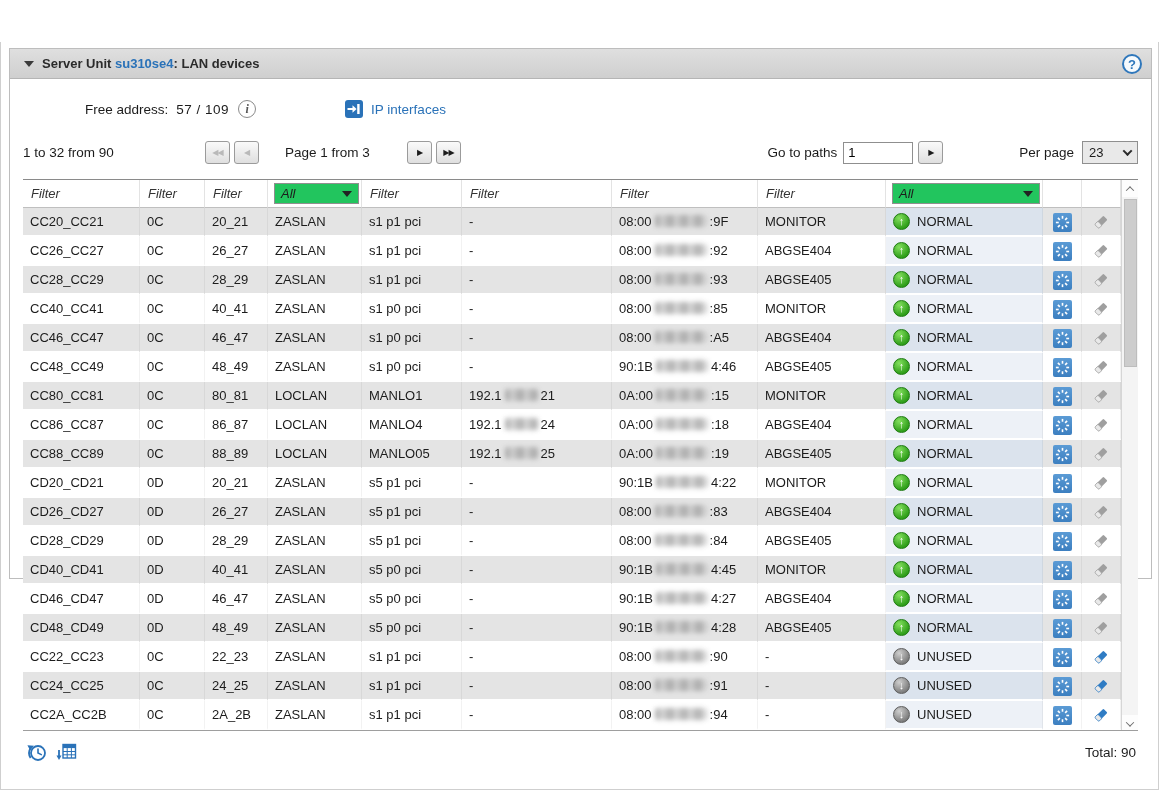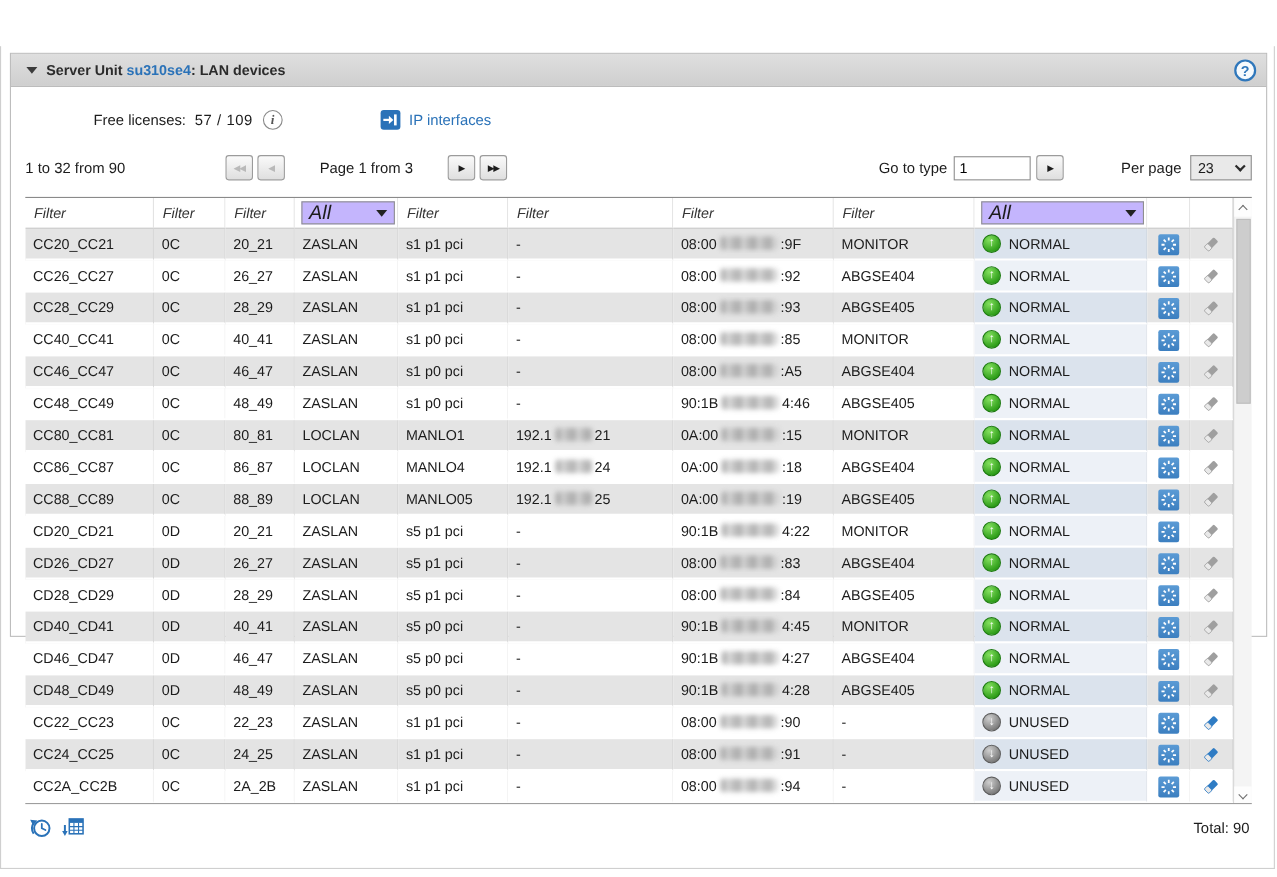--- a/index.html
+++ b/index.html
@@ -41,47 +41,47 @@
                font-size:12px; display:flex; align-items:center; justify-content:center; margin-left:9px; cursor:pointer; }
   .ip-link { margin-left:88px; display:flex; align-items:center; gap:7px; color:#2a72b8; font-size:13.5px; cursor:pointer; }
 
   
   .pag { margin-top:17px; display:flex; align-items:center; font-size:13.5px; }
   .pag .range { width:182px; }
   .pbtn { width:25px; height:23px; border:1px solid #9b9b9b; border-radius:3px; background:linear-gradient(#fafafa,#dfdfdf);
           display:inline-flex; align-items:center; justify-content:center; font-size:8px; letter-spacing:-1px;
           margin-right:4px; cursor:pointer; color:#1c1c1c; }
   .pbtn.disabled { color:#b9b9b9; cursor:default; }
-  .pag .pagelabel { margin:0 26px 0 22px; width:96px; text-align:center; }
+  .pag .pagelabel { margin:0 26px 0 22px; width:96px; }
   .pag .spacer { flex:1; }
   .goto-label { margin-right:6px; }
   .goto-input { width:70px; height:22px; border:1px solid #8f8f8f; font-size:13px; padding:0 4px; }
   .goto-btn { margin-left:5px; margin-right:0; }
-  .perpage-label { margin-left:52px; margin-right:8px; }
+  .perpage-label { margin-left:76px; margin-right:8px; }
   .perpage-select { width:56px; height:23px; background:#e9e9e9; border:1px solid #8f8f8f; display:flex;
                     align-items:center; padding:0 6px; font-size:13px; cursor:pointer; }
   .perpage-select .chev { margin-left:auto; width:7px; height:7px; border-right:2px solid #2b2b2b;
                           border-bottom:2px solid #2b2b2b; transform:rotate(45deg) translate(-1px,-1px); }
 
   
   .table-zone { margin-top:15px; display:flex; width:1115px; height:552px; overflow:hidden;
                 border-top:1px solid #8a8a8a; border-bottom:1px solid #9e9e9e; }
   table { border-collapse:separate; border-spacing:0; table-layout:fixed; width:1098px; font-size:13px; }
   th, td { overflow:hidden; white-space:nowrap; }
   thead th.colhead { height:25px; background:#c6c6c6; text-align:left; padding:0 0 0 7px; font-size:13px;
                      border-right:1px solid #a8a8a8; border-bottom:2px solid #4e4e4e; position:relative; }
   thead th.colhead:last-child { border-right:none; }
   .sort-tri { position:absolute; right:10px; top:9px; width:0; height:0;
               border-left:5px solid transparent; border-right:5px solid transparent; border-top:6px solid #222; }
   thead th.filtercell { height:28px; background:#fff; border-bottom:1px solid #bfbfbf; border-right:1px solid #e3e3e3;
                         padding:0 2px 0 6px; font-weight:normal; text-align:left;margin-top:32px; }
   .filter-input { width:95%; border:none; outline:none; font-style:italic; font-size:13px; color:#222; background:transparent; }
   .filter-input::placeholder { color:#333; font-style:italic; opacity:1; }
-  .filter-select { height:21px; border:1px solid #8f8f8f; background:#c4b5fd; display:flex; align-items:center;
-                   padding:0 6px; font-style:italic; font-size:18px; cursor:pointer; }
+  .filter-select { height:21px; border:1px solid #8f8f8f; background:#22c55e; display:flex; align-items:center;
+                   padding:0 6px; font-style:italic; font-size:13px; cursor:pointer; }
   .filter-select .tri { margin-left:auto; width:0; height:0; border-left:5px solid transparent;
                         border-right:5px solid transparent; border-top:6px solid #222; }
   tbody td { height:26px; padding:0 0 0 7px; border-bottom:2px solid #fff; border-right:1px solid rgba(0,0,0,0.05); }
   tr.row-odd td { background:#e4e4e4; }
   tr.row-even td { background:#ffffff; }
   tr.row-odd td.status-cell { background:#dbe3ed; }
   tr.row-even td.status-cell { background:#edf1f7; }
   td.icon-cell { text-align:center; padding:0; }
   .status-cell { display:table-cell; }
   .status-inner { display:flex; align-items:center; gap:7px; }
@@ -128,21 +128,21 @@
       <div class="panel-header">
         <span class="collapse-tri"></span>
         <span class="panel-title"><span>Server Unit </span><span class="srv">su310se4</span><span>: LAN devices</span></span>
         <span class="help-btn">?</span>
       </div>
 
       <div class="content">
 
         <div class="toolbar">
           <span class="licenses">
-            <span>Free licenses:</span>
+            <span>Free address:</span>
             <span class="val">57  /  109</span>
             <span class="info-icon">i</span>
           </span>
           <span class="ip-link">
             <svg width="20" height="20" viewBox="0 0 20 20">
               <rect x="1" y="1" width="18" height="18" rx="3" fill="#2a72b8"></rect>
               <rect x="13.2" y="5" width="2.4" height="10" fill="#fff"></rect>
               <rect x="3.5" y="9" width="6.5" height="2" fill="#fff"></rect>
               <polygon points="8.5,6.3 12.6,10 8.5,13.7" fill="#fff"></polygon>
             </svg>
@@ -151,21 +151,21 @@
         </div>
 
         <div class="pag">
           <span class="range">1 to 32 from 90</span>
           <span class="pbtn disabled">◀◀</span>
           <span class="pbtn disabled">◀</span>
           <span class="pagelabel">Page 1 from 3</span>
           <span class="pbtn">▶</span>
           <span class="pbtn">▶▶</span>
           <span class="spacer"></span>
-          <span class="goto-label">Go to type</span>
+          <span class="goto-label">Go to paths</span>
           <input class="goto-input" value="1" style="">
           <span class="pbtn goto-btn">▶</span>
           <span class="perpage-label">Per page</span>
           <span class="perpage-select">
             <span>23</span>
             <span class="chev"></span>
           </span>
         </div>
 
         <div class="table-zone">

